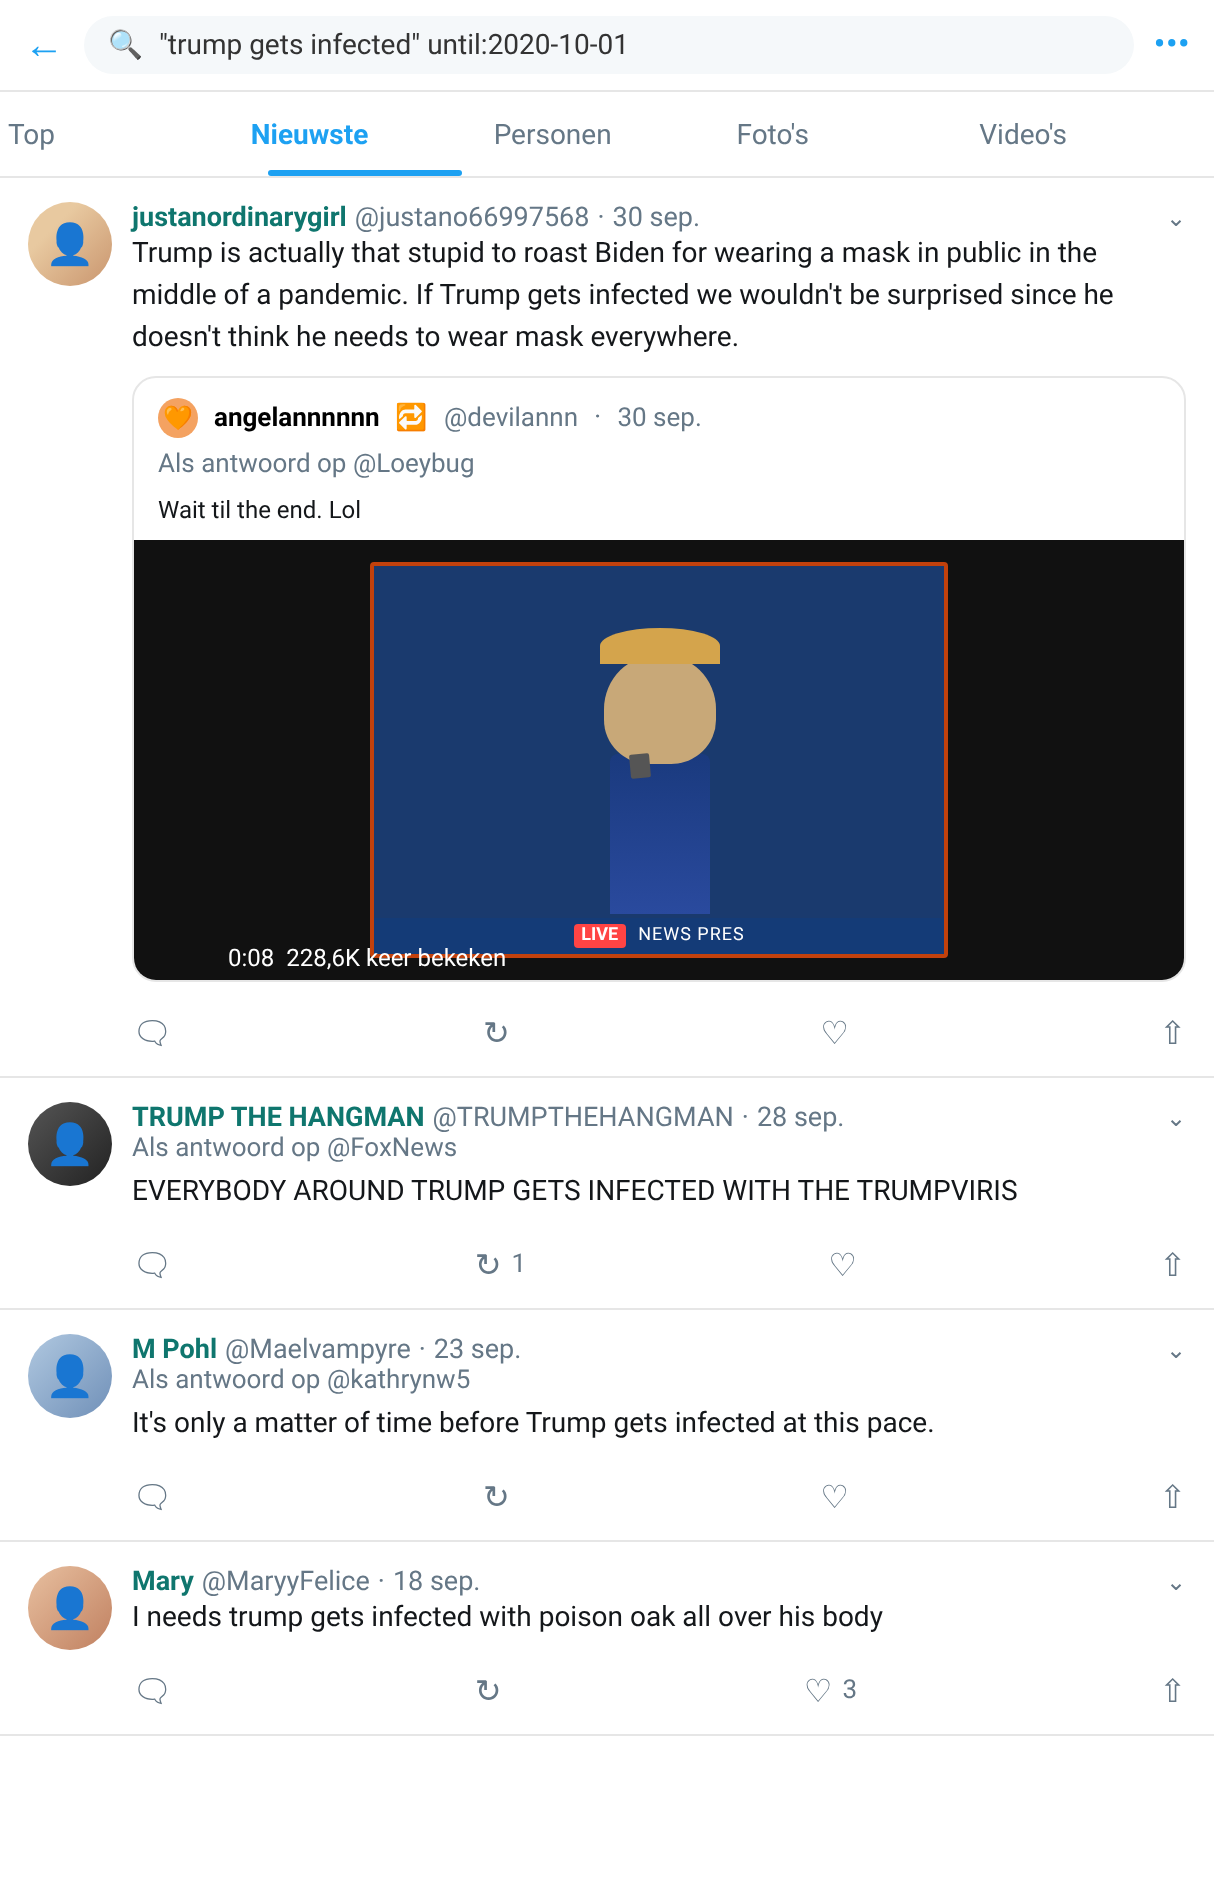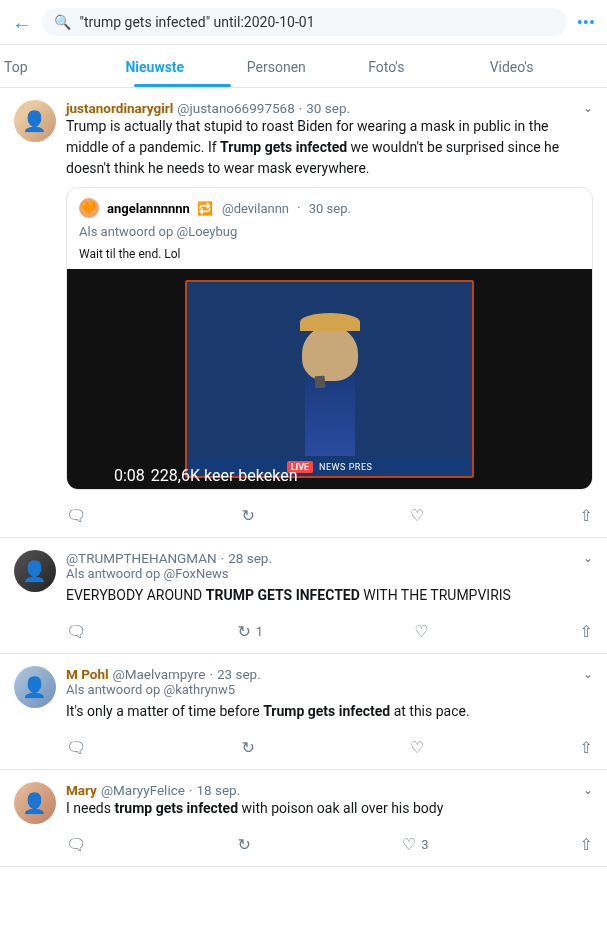--- a/index.html
+++ b/index.html
@@ -100,21 +100,21 @@
     }
     .tweet-user-line {
       display: flex;
       align-items: center;
       flex-wrap: wrap;
       gap: 4px;
       font-size: 13.5px;
     }
     .username {
       font-weight: bold;
-      color: #a16207;
+      color: #0f766e;
     }
     .handle {
       color: #657786;
     }
     .dot {
       color: #657786;
     }
     .date {
       color: #657786;
     }
@@ -123,21 +123,21 @@
       color: #657786;
       font-size: 12px;
       cursor: pointer;
     }
     .tweet-body {
       font-size: 14px;
       color: #14171a;
       line-height: 1.5;
       margin-bottom: 8px;
     }
-    .bold { font-weight: bold; }
+    .bold { font-weight: normal; }
 
     
     .reply-to {
       font-size: 13px;
       color: #657786;
       margin-bottom: 4px;
     }
 
     
     .quoted-tweet {
@@ -239,21 +239,21 @@
       font-size: 28px;
       font-style: italic;
       font-weight: bold;
       pointer-events: none;
     }
     .video-controls {
       position: absolute;
       bottom: 4px;
       left: 8px;
       color: #fff;
-      font-size: 16px;
+      font-size: 12px;
       display: flex;
       align-items: center;
       gap: 6px;
       padding-left: 39px;
     }
 
     
     .tweet-actions {
       display: flex;
       justify-content: space-between;
@@ -392,20 +392,21 @@
       </div>
     </div>
   </div>
 </div>
 
 <div class="tweet-card">
   <div class="tweet-row">
     <div class="avatar avatar-dark">👤</div>
     <div style="flex:1; min-width:0;">
       <div class="tweet-user-line">
+        <span class="username">TRUMP THE HANGMAN</span>
         <span class="handle">@TRUMPTHEHANGMAN</span>
         <span class="dot">·</span>
         <span class="date">28 sep.</span>
         <span class="chevron-down">⌄</span>
       </div>
       <div class="reply-to">
         <span>Als antwoord op @FoxNews</span>
       </div>
       <div class="tweet-body">
         <span>EVERYBODY AROUND </span><span class="bold">TRUMP GETS INFECTED</span><span> WITH THE TRUMPVIRIS</span>

